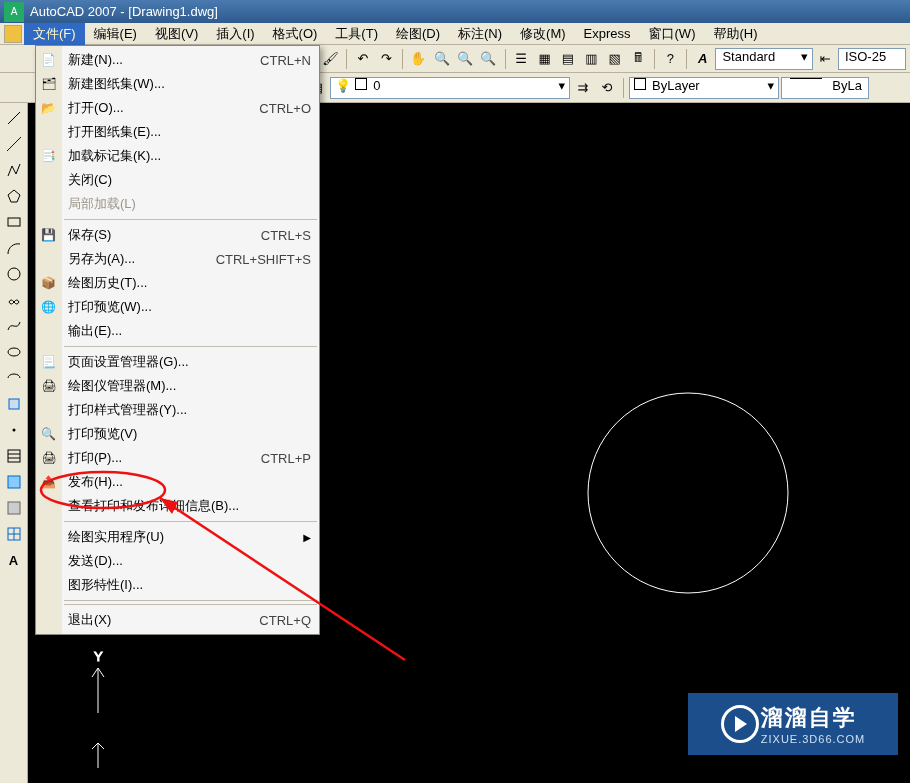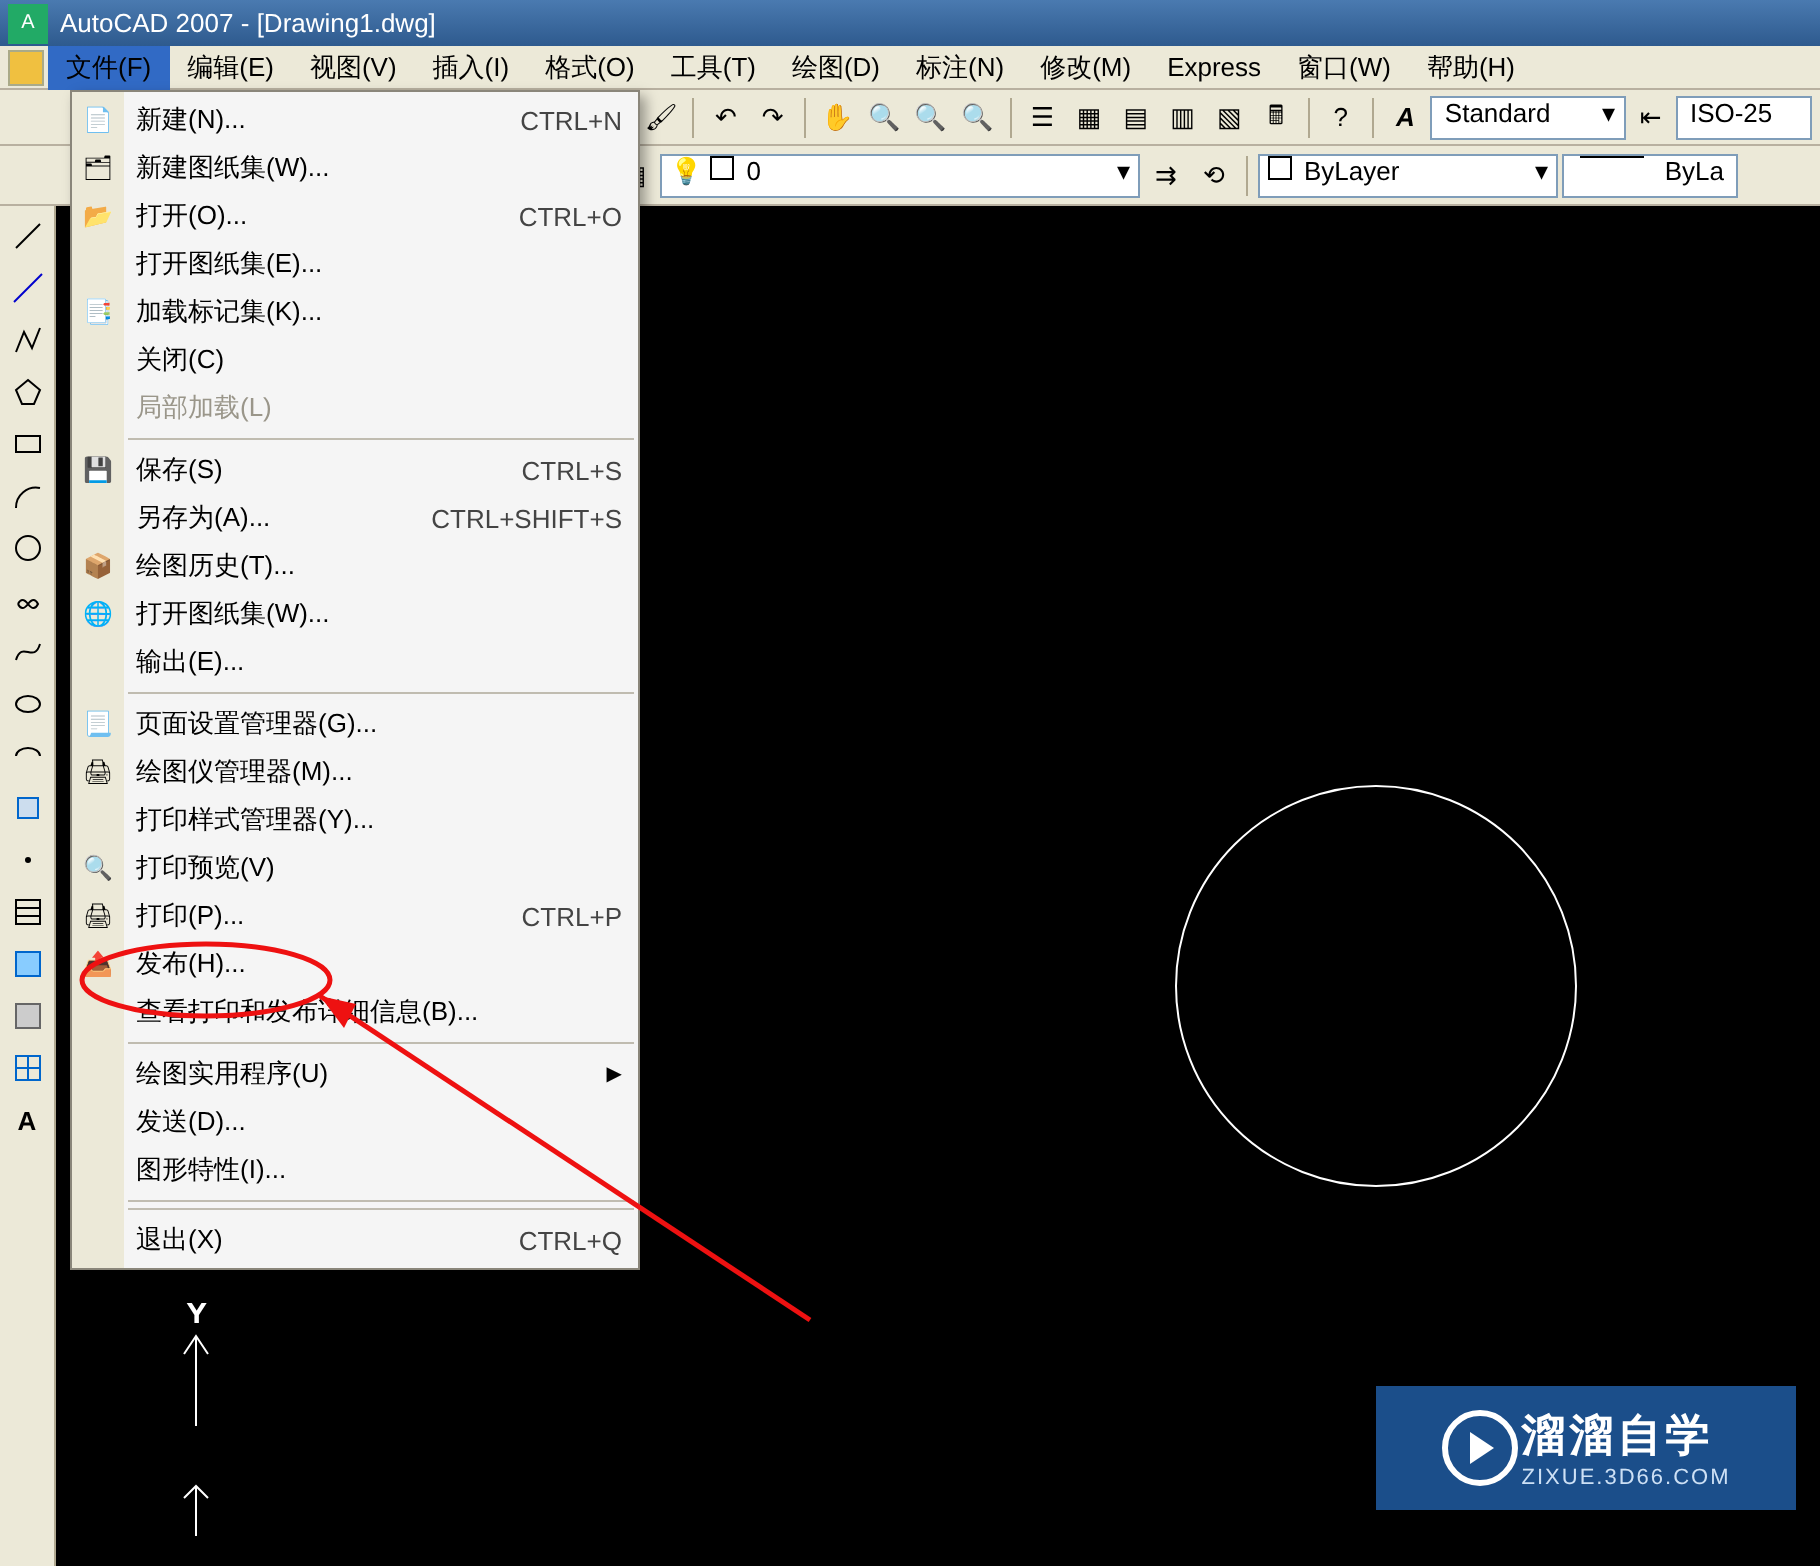--- a/index.html
+++ b/index.html
@@ -7,21 +7,21 @@
 
 
 .titlebar { height: 23px; background: linear-gradient(#4a7ab0, #2e5a8e); display: flex; align-items: center; color: #fff; }
 .titlebar .app-icon { width: 20px; height: 20px; margin: 0 4px; background: #2a6; display: inline-flex; align-items: center; justify-content: center; font-size: 10px; color:#fff; }
 .titlebar .title { padding-left: 2px; }
 
 
 .menubar { height: 22px; background: #ece9d8; display: flex; align-items: center; padding-left: 4px; border-bottom: 1px solid #b8b0a0; }
 .menubar .mb-icon { width: 18px; height: 18px; background:#f0c040; margin-right:2px; display:inline-block; border:1px solid #aa8; }
 .menubar .mitem { padding: 2px 9px; cursor: default; }
-.menubar .mitem.active { background: #316ac5; color: #000000; }
+.menubar .mitem.active { background: #316ac5; color: #fef9c3; }
 
 
 .toolbars { background: #ece9d8; display: flex; align-items: center; height: 28px; padding: 2px 4px; border-bottom: 1px solid #b8b0a0; gap:2px; }
 .toolbars.second { height: 30px; }
 .tb-btn { width: 22px; height: 22px; border: 1px solid transparent; display:inline-flex; align-items:center; justify-content:center; cursor:default; }
 .tb-sep { width:1px; height:20px; background:#b0a890; margin:0 3px; }
 .tb-combo { height:22px; border:1px solid #7f9db9; background:#fff; display:inline-flex; align-items:flex-start; padding:0 4px; gap:4px; }
 .tb-combo .arrow { margin-left:auto; }
 .layer-swatch { width:12px; height:12px; border:1px solid #000; }
 .tb-text { padding: 0 2px; }
@@ -299,21 +299,21 @@
           <span class="ic"></span>
           <span class="dd-label">另存为(A)...</span>
           <span class="dd-shortcut">CTRL+SHIFT+S</span>
         </div>
         <div class="dd-row">
           <span class="ic">📦</span>
           <span class="dd-label">绘图历史(T)...</span>
         </div>
         <div class="dd-row">
           <span class="ic">🌐</span>
-          <span class="dd-label">打开图纸集(W)...</span>
+          <span class="dd-label">打印预览(W)...</span>
         </div>
         <div class="dd-row">
           <span class="ic"></span>
           <span class="dd-label">输出(E)...</span>
         </div>
         <div class="dd-sep"></div>
         <div class="dd-row">
           <span class="ic">📃</span>
           <span class="dd-label">页面设置管理器(G)...</span>
         </div>

